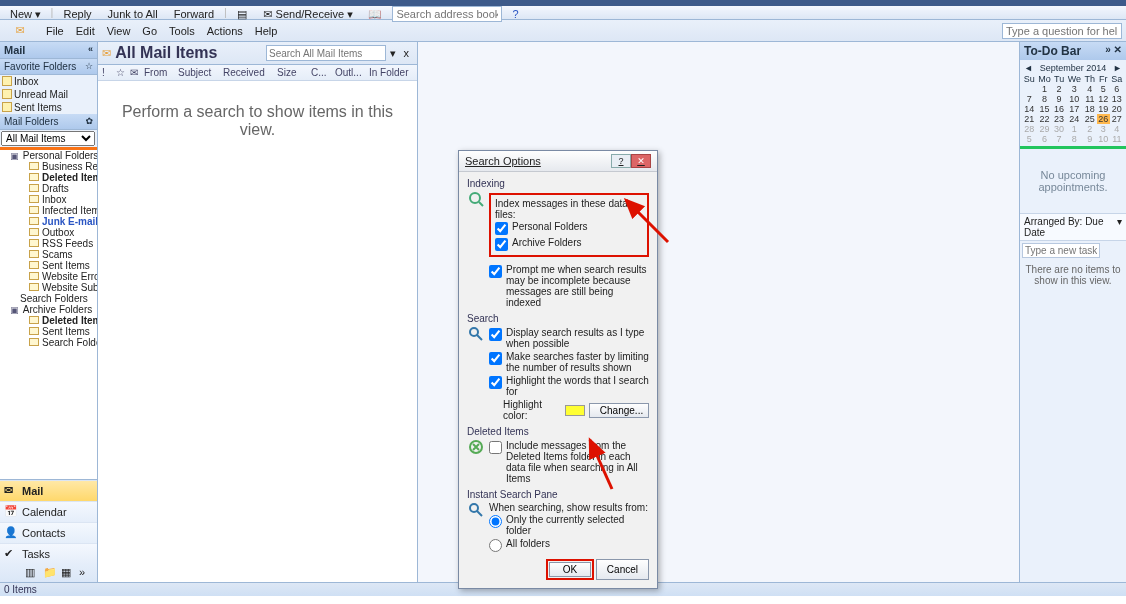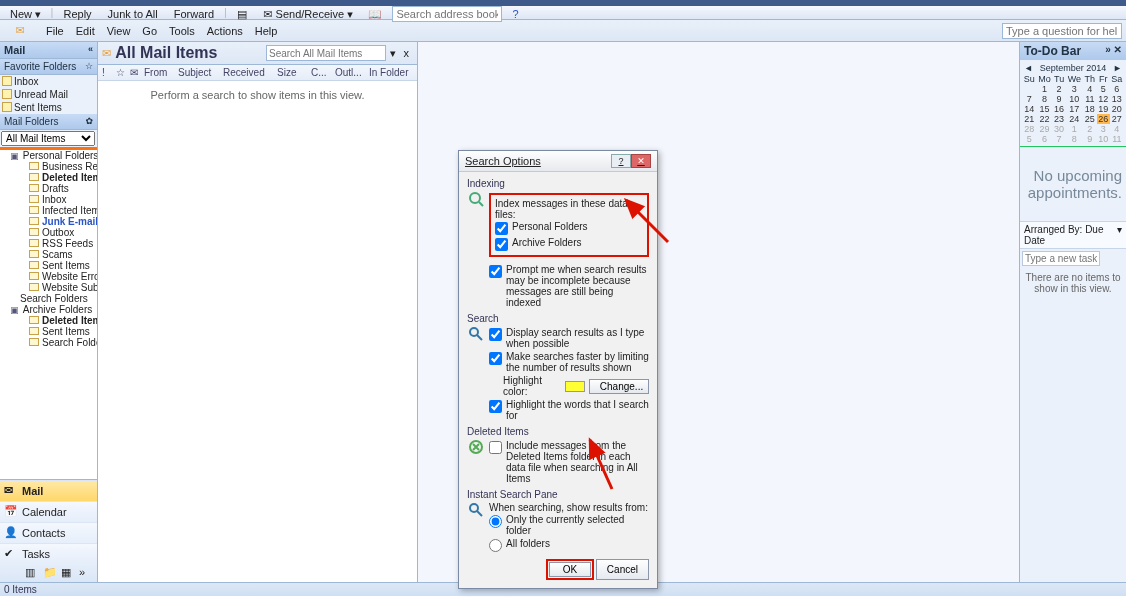--- a/index.html
+++ b/index.html
@@ -34,33 +34,33 @@
 .navbot .nb.sel { background:linear-gradient(#ffe8a6,#ffd86b); font-weight:bold;}
 .navbot .nb .ni { position:absolute; left:4px; top:3px; width:14px; height:14px;}
 .navbot .tray { background:linear-gradient(#e5eefa,#dbe7f7); padding:2px 4px; display:flex; gap:4px; justify-content:flex-end;}
 .navbot .tray span { width:14px; height:14px; }
 .listpane { width:320px; flex:0 0 320px; border-right:1px solid #9db7d6; display:flex; flex-direction:column; background:#fff;}
 .listpane .lh { background:linear-gradient(#e9f0fa,#dde7f5); border-bottom:1px solid #9db7d6; padding:2px 4px; display:flex; align-items:center;}
 .listpane .lh .title { font-size:16px; font-weight:bold; color:#335; flex:1;}
 .listpane .lh input { width:120px; font-size:10px; height:16px; border:1px solid #9db7d6; color:#888; padding:0 2px;}
 .listpane .cols { background:linear-gradient(#f2f6fd,#e5edf8); border-bottom:1px solid #c7d5e8; font-size:10px; padding:2px 4px; display:flex; gap:6px; color:#446;}
 .listpane .body { flex:1; background:#fff; position:relative;}
-.listpane .msg { text-align:center; color:#666; font-size:11px; padding:8px 4px;}
+.listpane .msg { text-align:center; color:#666; font-size:16px; padding:22px 4px;}
 .reading { flex:1; background:#f3f6fc; border-right:1px solid #9db7d6; position:relative;}
 .todobar { width:106px; flex:0 0 106px; background:#eaf1fb; display:flex; flex-direction:column;}
 .todobar .thdr { background:linear-gradient(#c7dbf5,#aec9ec); font-weight:bold; color:#234; padding:2px 4px; font-size:12px; position:relative;}
 .todobar .thdr .x { position:absolute; right:4px; top:2px; font-size:10px;}
 .cal { font-size:9px; text-align:center; padding:2px;}
 .cal .cal-hdr { display:flex; justify-content:space-between; align-items:center; color:#234; padding:1px 2px;}
 .cal table { width:100%; border-collapse:collapse; }
 .cal th { color:#234; font-weight:normal; }
 .cal td { padding:0; color:#333; }
 .cal td.hi { background:#ffb84d; }
 .cal td.dim { color:#aaa; }
-.todobar .apt { color:#789; text-align:right; font-size:15px; padding:20px 4px; border-top:1px solid #22c55e; border-bottom:1px solid #c7d5e8;}
+.todobar .apt { color:#789; text-align:center; font-size:11px; padding:20px 4px; border-top:3px solid #22c55e; border-bottom:1px solid #c7d5e8;}
 .todobar .arr { background:#f7faff; font-size:10px; padding:2px 4px; border-bottom:1px solid #c7d5e8; display:flex; justify-content:space-between;}
 .todobar .newtask input { width:78px; font-size:10px; color:#c33; border:1px solid #b7c8df; padding:1px 2px; margin:2px;}
 .todobar .notasks { color:#666; font-size:10px; text-align:center; padding:4px;}
 
 .dialog { position:absolute; left:458px; top:150px; width:200px; background:#f1f1f1; border:1px solid #7a8aa4; box-shadow:2px 2px 6px rgba(0,0,0,0.3); font-size:10px;}
 .dialog .dtitle { background:linear-gradient(#fefefe,#e6e9ee); padding:3px 6px; display:flex; align-items:center; font-size:11px; border-bottom:1px solid #c5c9d0;text-decoration:underline;}
 .dialog .dtitle .dt { flex:1; }
 .dialog .dtitle .dbtns { display:flex; gap:0;}
 .dialog .dtitle .dbtns span { width:20px; height:14px; border:1px solid #8aa; font-size:9px; text-align:center; line-height:12px; background:#e9eef4;}
 .dialog .dtitle .dbtns span.close { background:#d66; color:#fff; border-color:#a44;}
@@ -335,29 +335,29 @@
         </div>
       <div class="content">
         <div class="row">
             <input type="checkbox" checked="" style="">
             <label>Display search results as I type when possible</label>
           </div>
         <div class="row">
             <input type="checkbox" checked="" style="">
             <label>Make searches faster by limiting the number of results shown</label>
           </div>
+        <div class="row">
+            <input type="checkbox" checked="" style="">
+            <label>Highlight the words that I search for</label>
+          </div>
         <div class="row" style="padding-left:14px;align-items:center;">
           <span>Highlight color:</span>
           <span class="swatch"></span>
           <button>Change...</button>
         </div>
-        <div class="row">
-            <input type="checkbox" checked="" style="">
-            <label>Highlight the words that I search for</label>
-          </div>
       </div>
     </div>
 
     <div class="grp" style="margin-top:4px;">Deleted Items</div>
     <div class="with-icon">
       <div class="icon-col">
           <svg viewBox="0 0 16 16">
             <circle cx="8" cy="8" r="6" fill="none" stroke="#5a5" stroke-width="2"></circle>
             <path d="M5 5 l6 6 M11 5 l-6 6" stroke="#5a5" stroke-width="2"></path>
           </svg>

